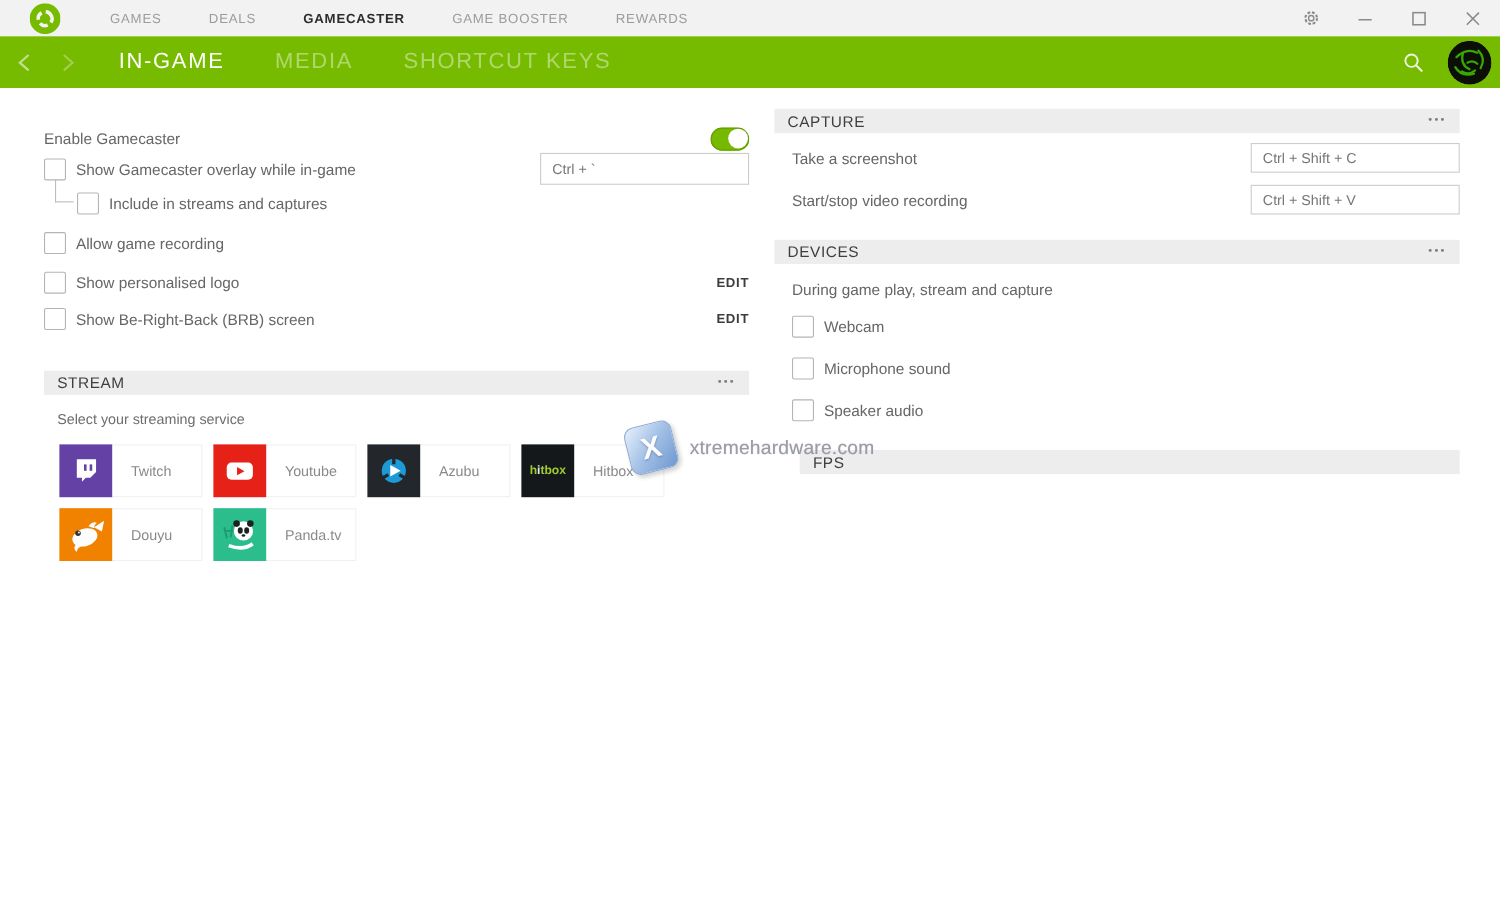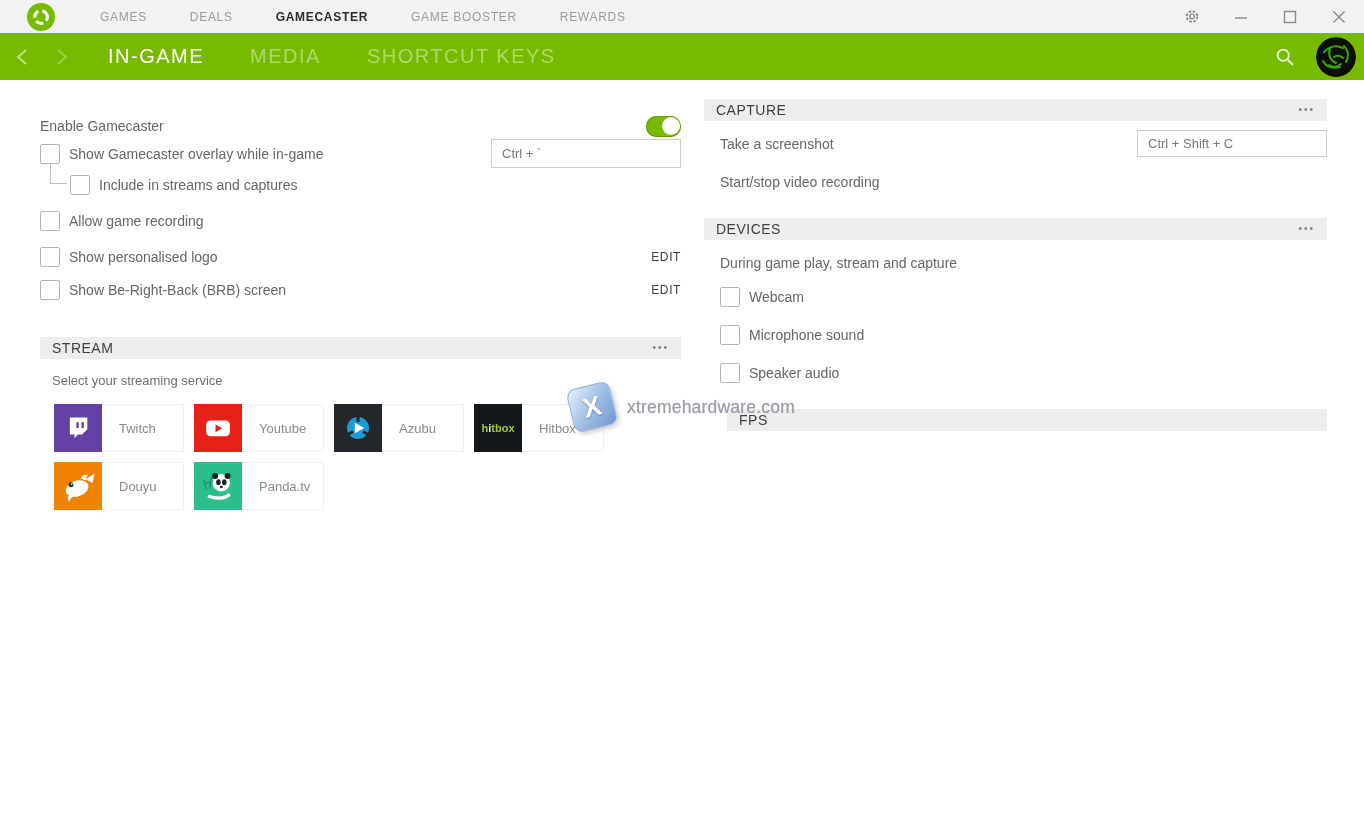--- a/index.html
+++ b/index.html
@@ -48,21 +48,21 @@
   .row-enable { margin-top:35px; height:22px; display:flex; align-items:center; justify-content:space-between; }
   .toggle { width:35px; height:21px; border-radius:11px; background:#76b900; box-shadow:inset 0 0 0 1px #639d02; position:relative; cursor:pointer; }
   .toggle .knob { position:absolute; top:1.5px; right:1.5px; width:18px; height:18px; border-radius:50%; background:#fff; }
   .row-overlay { margin-top:2px; height:29px; display:flex; align-items:center; position:relative; }
   .row-include { margin-top:6px; height:21px; display:flex; align-items:center; padding-left:30px; position:relative; }
   .tree-connector { position:absolute; left:10px; top:-11px; width:17px; height:21px;
                     border-left:1px solid #bcbcbc; border-bottom:1px solid #bcbcbc; }
   .row-allow { margin-top:16px; height:20px; display:flex; align-items:center; }
   .row-personalised { margin-top:16px; height:20px; display:flex; align-items:center; }
   .row-brb { margin-top:13px; height:20px; display:flex; align-items:center; }
-  .edit-link { margin-left:auto; font-size:12px; letter-spacing:.6px; color:#3d3d3d; cursor:pointer; }
+  .edit-link { margin-left:auto; font-size:12px; letter-spacing:.6px; color:#3d3d3d; cursor:pointer;font-weight:bold; }
   .stream-bar { margin-top:37px; }
   .stream-subtitle { margin-top:14px; margin-left:12px; font-size:13px; color:#6e6e6e; height:15px; }
   .tiles { margin-top:16px; margin-left:14px; display:flex; gap:10px; }
   .tiles.row2 { margin-top:10px; }
   .tile { width:130px; height:48px; display:flex; background:#fff; border:1px solid #f1f1f1; cursor:pointer; }
   .tile-icon { width:48px; height:48px; flex:0 0 auto; margin:-1px 0 0 -1px; display:flex; align-items:center; justify-content:center; }
   .tile-label { flex:1; display:flex; align-items:center; padding-left:17px; font-size:13px; color:#8a8a8a; }
   .hitbox-word { font-weight:bold; font-size:11px; letter-spacing:0; }
   .hitbox-word .g { color:#9ecb2d; } .hitbox-word .w { color:#e8e8e8; }
 
@@ -305,20 +305,21 @@
         <span class="section-title">CAPTURE</span>
         <span class="overflow">•••</span>
       </div>
 
       <div class="kv-row">
         <span class="label">Take a screenshot</span>
         <input class="hotkey sm" type="text" readonly="" value="Ctrl + Shift + C" style="">
       </div>
       <div class="kv-row second">
         <span class="label">Start/stop video recording</span>
+        <input class="hotkey sm" type="text" readonly="" value="Ctrl + Shift + V" style="">
       </div>
 
       <div class="section-bar devices-bar">
         <span class="section-title">DEVICES</span>
         <span class="overflow">•••</span>
       </div>
 
       <div class="devices-subtitle">During game play, stream and capture</div>
 
       <div class="check-row r1">

